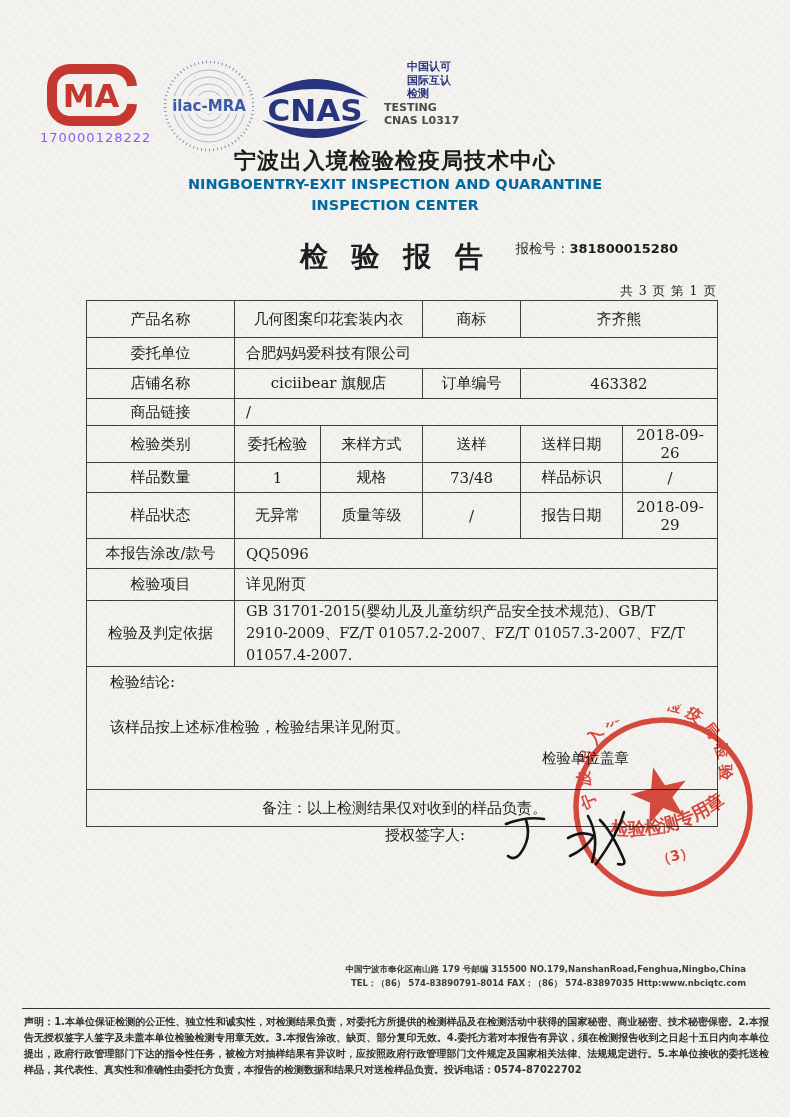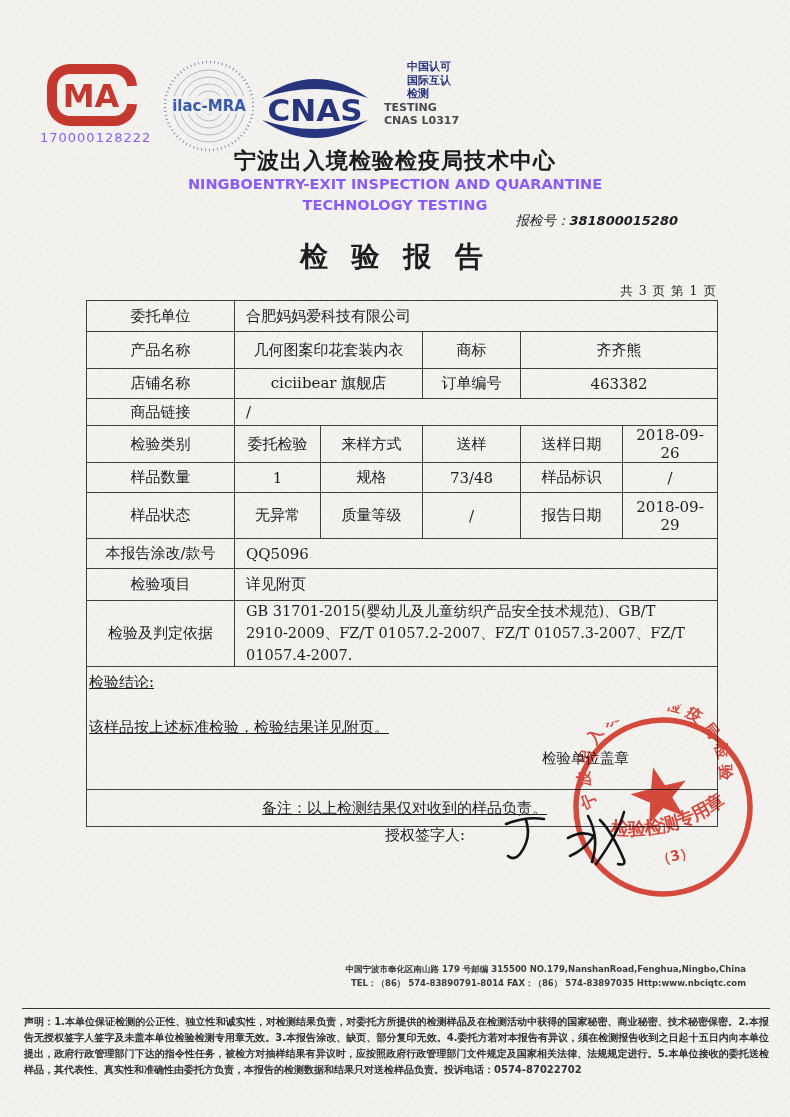--- a/index.html
+++ b/index.html
@@ -17,36 +17,36 @@
   .cma-num{position:absolute;left:40px;top:130px;width:104px;text-align:center;
     color:#8b5cf6;font-size:13px;letter-spacing:1px;font-family:"DejaVu Sans","Liberation Sans",sans-serif;}
   .accred{position:absolute;left:384px;top:60px;line-height:13.5px;
     font-family:"DejaVu Sans","Liberation Sans",sans-serif;}
   .accred .cnl{color:#28357e;font-weight:bold;font-size:11px;margin-left:23px;}
   .accred .enl{color:#4a4a4a;font-size:11px;font-weight:600;}
   
   .org-cn{position:absolute;left:0;top:146px;width:790px;text-align:center;
     font-size:22px;font-weight:bold;letter-spacing:1px;}
   .org-en{position:absolute;left:0;width:790px;text-align:center;
-    font-family:"DejaVu Sans","Liberation Sans",sans-serif;font-weight:bold;font-size:14.5px;color:#8b5cf6;}
-  .report-no{position:absolute;top:212px;right:112px;font-size:13.5px;font-style:italic;}
+    font-family:"DejaVu Sans","Liberation Sans",sans-serif;font-weight:bold;font-size:14.5px;color:#0369a1;}
+  .report-no{position:absolute;top:240px;right:112px;font-size:13.5px;}
   .report-no b{font-family:"DejaVu Sans","Liberation Sans",sans-serif;font-size:13px;}
   .doc-title{position:absolute;left:0;top:238px;width:790px;text-align:center;
     font-size:28px;font-weight:700;letter-spacing:7px;}
   .pagination{position:absolute;top:283px;right:73px;font-size:12.5px;letter-spacing:1px;}
   
   table.main{position:absolute;left:86px;top:300px;width:631px;border-collapse:collapse;table-layout:fixed;}
   table.main td{border:1px solid #3f3f3f;font-size:15px;padding:0 4px;text-align:center;
     overflow:hidden;}
   table.main td.lft{text-align:left;padding-left:11px;}
-  .concl-cell{position:relative;text-align:left !important;vertical-align:top;padding:6px 2px !important;text-decoration:underline;}
+  .concl-cell{position:relative;text-align:left !important;vertical-align:top;padding:6px 23px !important;}
   .concl-label{font-size:15px;}
   .concl-body{margin-top:26px;font-size:15px;}
   .concl-stamp-label{position:absolute;right:88px;top:82px;font-size:14.5px;}
-  .remark-cell{text-align:right;padding-left:9px !important;font-size:14px;text-decoration:underline;}
+  .remark-cell{text-align:right;padding-left:9px !important;font-size:14px;}
   
   .sign-label{position:absolute;left:385px;top:826px;font-size:15px;}
   .sig-svg{position:absolute;left:492px;top:798px;}
   .stamp{position:absolute;left:568px;top:712px;transform:rotate(-14deg);
     opacity:.9;mix-blend-mode:multiply;}
   
   .addr{position:absolute;right:44px;top:962px;text-align:right;line-height:14px;
     font-family:"DejaVu Sans","Liberation Sans",sans-serif;font-size:8.5px;font-weight:600;color:#3c3c3c;}
   .rule{position:absolute;left:22px;top:1008px;width:748px;height:1px;background:#333;}
   .disclaimer{position:absolute;left:24px;top:1014px;width:745px;
@@ -82,48 +82,48 @@
 <div class="accred">
   <div class="cnl">中国认可</div>
   <div class="cnl">国际互认</div>
   <div class="cnl">检测</div>
   <div class="enl">TESTING</div>
   <div class="enl">CNAS L0317</div>
 </div>
 
 <div class="org-cn">宁波出入境检验检疫局技术中心</div>
 <div class="org-en" style="top:176px">NINGBOENTRY-EXIT INSPECTION AND QUARANTINE</div>
-<div class="org-en" style="top:197px">TECHNOLOGY TESTING</div>
+<div class="org-en" style="top:197px">INSPECTION CENTER</div>
 
 <div class="report-no">
   <span>报检号：</span><b>381800015280</b>
 </div>
 
 <div class="doc-title">检 验 报 告</div>
 <div class="pagination">共 3 页  第 1 页</div>
 
 <table class="main">
   <colgroup>
     <col style="width:148px">
       <col style="width:86px">
       <col style="width:102px">
     <col style="width:98px">
       <col style="width:102px">
       <col style="width:95px">
   </colgroup>
   <tbody>
-      <tr style="height:31px">
-    <td>委托单位</td>
-    <td colspan="5" class="lft">合肥妈妈爱科技有限公司</td>
-  </tr>
-  <tr style="height:37px">
+      <tr style="height:37px">
     <td>产品名称</td>
     <td colspan="2">几何图案印花套装内衣</td>
     <td>商标</td>
     <td colspan="2">齐齐熊</td>
+  </tr>
+  <tr style="height:31px">
+    <td>委托单位</td>
+    <td colspan="5" class="lft">合肥妈妈爱科技有限公司</td>
   </tr>
   <tr style="height:30px">
     <td>店铺名称</td>
     <td colspan="2">ciciibear 旗舰店</td>
     <td>订单编号</td>
     <td colspan="2">463382</td>
   </tr>
   <tr style="height:27px">
     <td>商品链接</td>
     <td colspan="5" class="lft">/</td>

